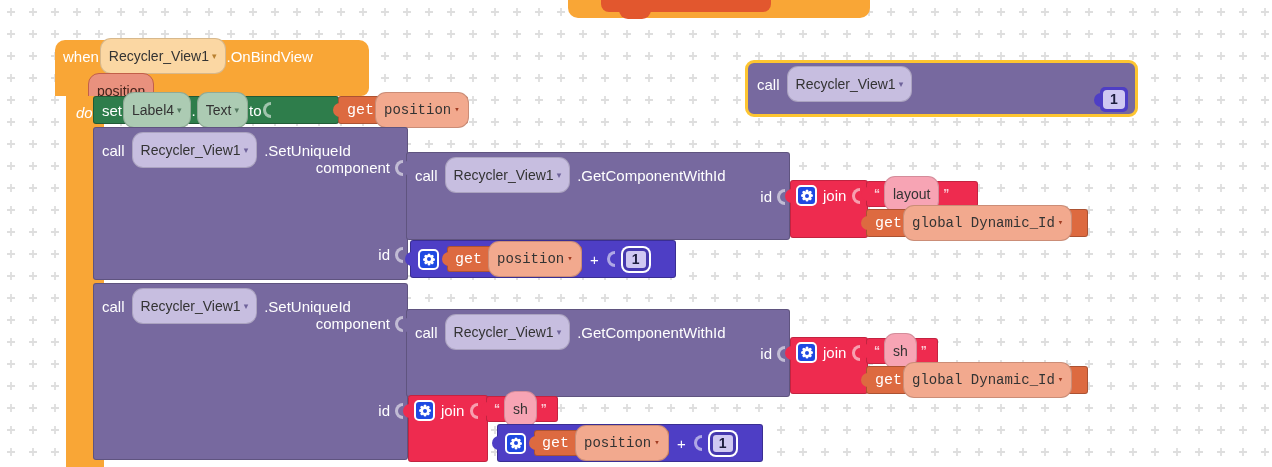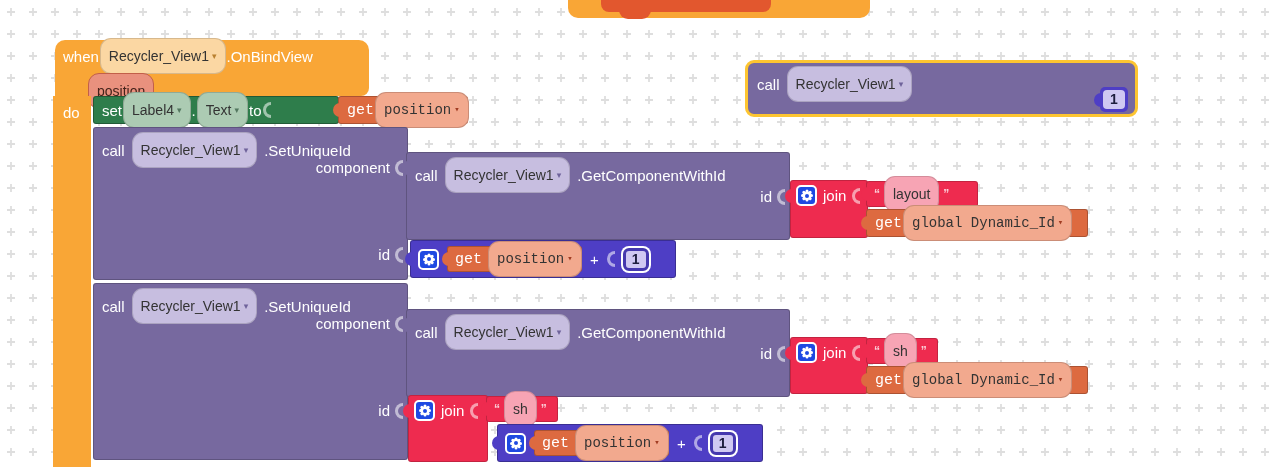--- a/index.html
+++ b/index.html
@@ -97,21 +97,21 @@
         <span class="arr">▾</span>
       </span>
       <span class="kw">.OnBindView</span>
     </div>
     <div style="padding-left:33px;padding-top:3px;">
       <span class="chip chip-salmon">
         <span>position</span>
       </span>
     </div>
   </div>
-  <div class="abs bg-orange when-bar" style="left:53px;top:96px;width:38px;height:371px;">
+  <div class="abs bg-orange when-bar" style="left:66px;top:96px;width:38px;height:371px;font-style:italic;">
     <span class="kw" style="display:block;padding:7px 0 0 10px;">do</span>
   </div>
 
   <div class="abs bg-green vrow" style="left:93px;top:96px;width:246px;height:28px;">
     <span class="kw">set</span>
     <span class="chip chip-green">
       <span>Label4</span>
       <span class="arr">▾</span>
     </span>
     <span class="kw">.</span>

